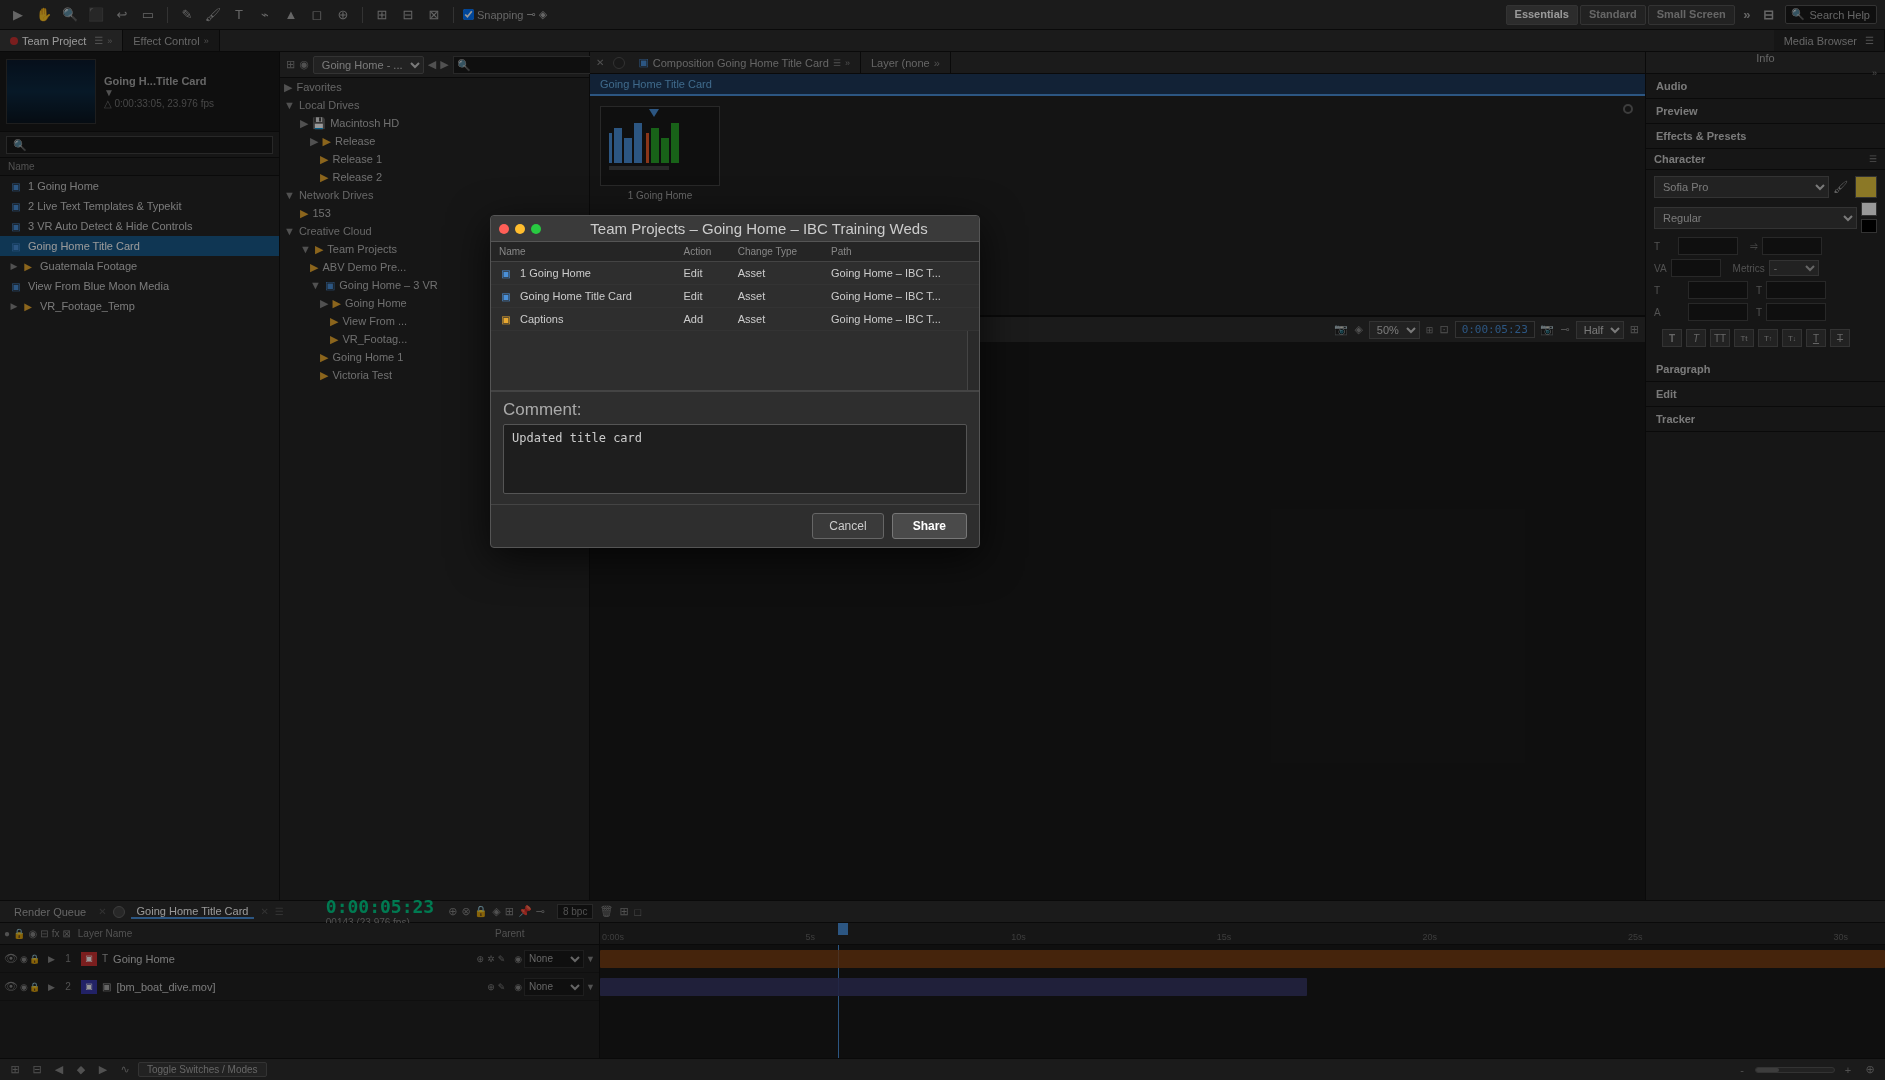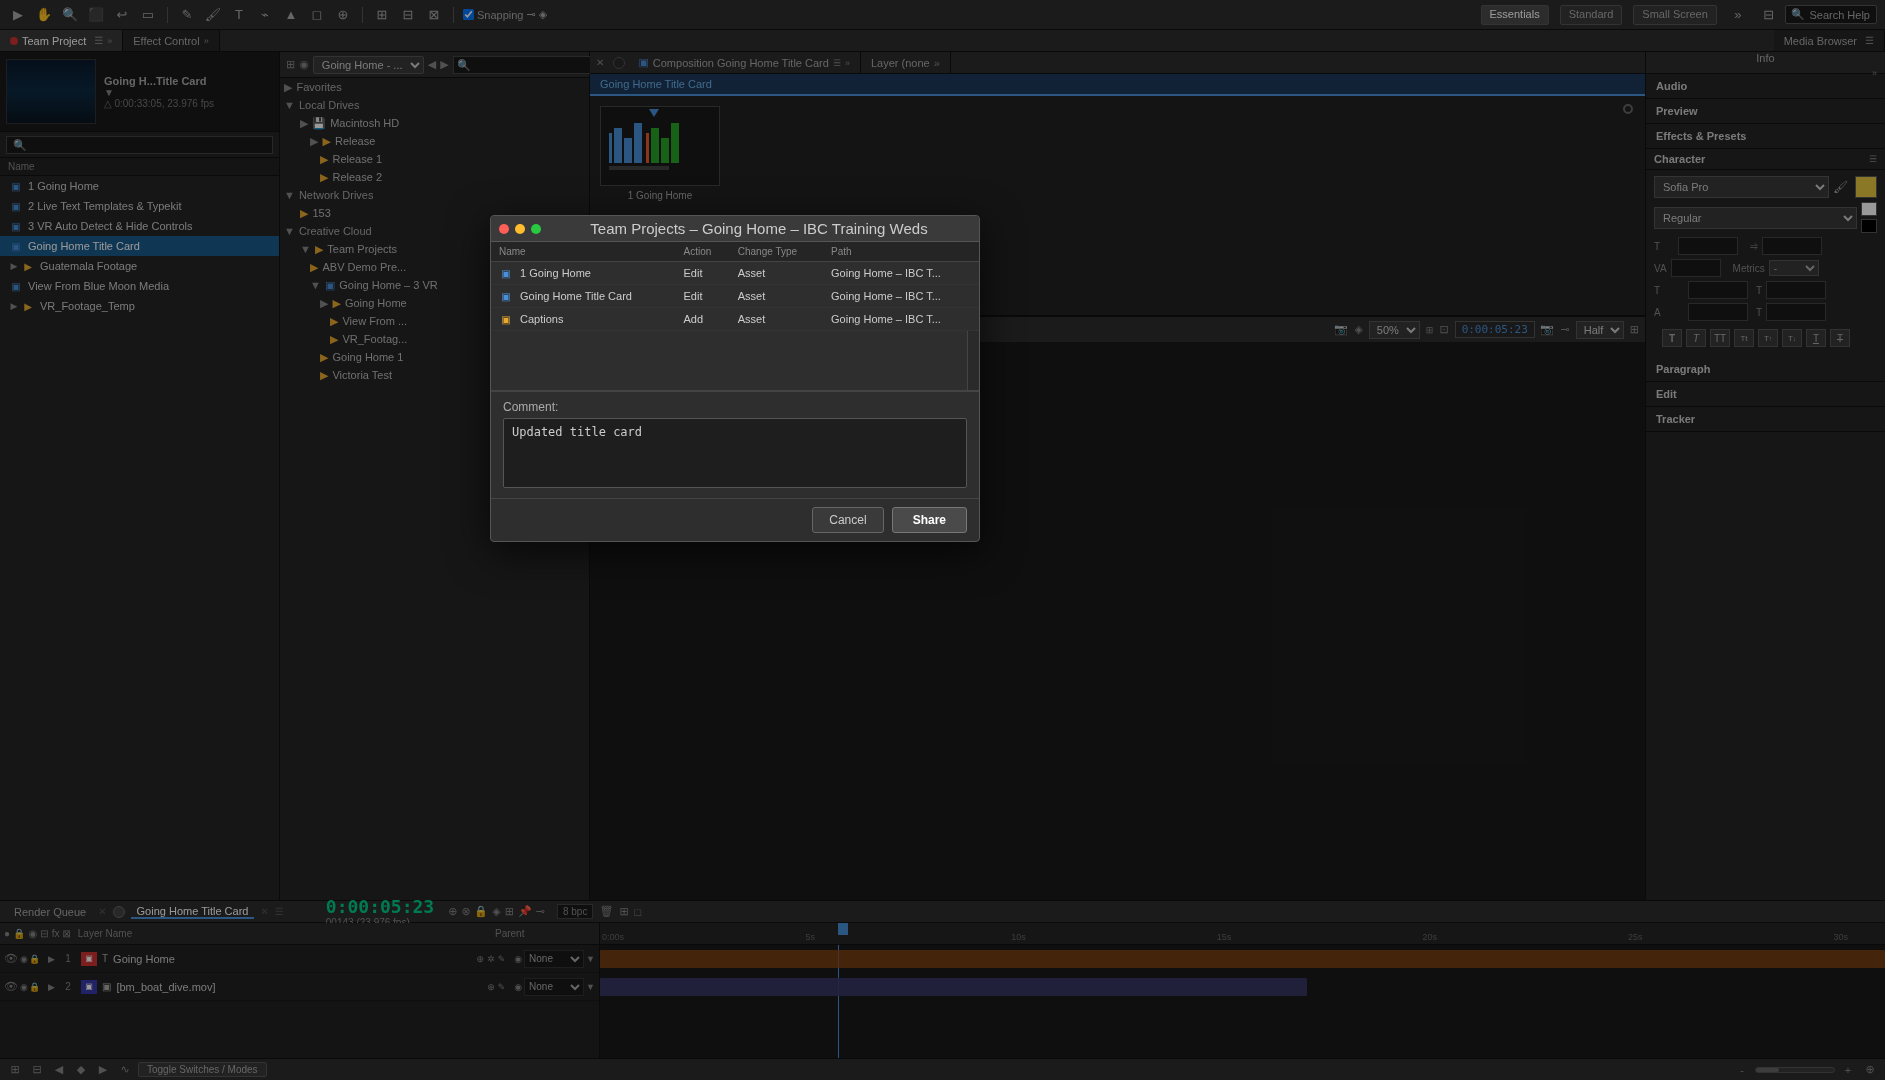--- a/index.html
+++ b/index.html
@@ -34,21 +34,21 @@
       font-size: 13px;
     }
     .toolbar-divider {
       width: 1px; height: 16px; background: #555; margin: 0 3px;
     }
     .snapping-check {
       display: flex; align-items: center; gap: 3px; color: #aaa; font-size: 11px;
     }
     .snapping-check input { width: 11px; height: 11px; }
     .workspace-tabs {
-      display: flex; gap: 11px; margin-left: auto;
+      display: flex; gap: 2px; margin-left: auto; font-weight: bold;
     }
     .workspace-tab {
       padding: 2px 8px;
       background: #3a3a3a;
       border: 1px solid #555;
       color: #aaa;
       font-size: 11px;
       cursor: pointer;
       border-radius: 2px;
     }
@@ -505,21 +505,21 @@
       width: 14px; height: 14px;
       display: inline-flex; align-items: center; justify-content: center;
       font-size: 10px;
       margin-right: 4px;
     }
     .modal-comment {
       padding: 8px 12px;
       border-top: 1px solid #444;
     }
     .comment-label {
-      font-size: 12px;
+      font-size: 17px;
       color: #aaa;
       margin-bottom: 4px;
     }
     .comment-textarea {
       width: 100%;
       height: 70px;
       background: #1e1e1e;
       border: 1px solid #555;
       color: #ccc;
       font-size: 12px;

